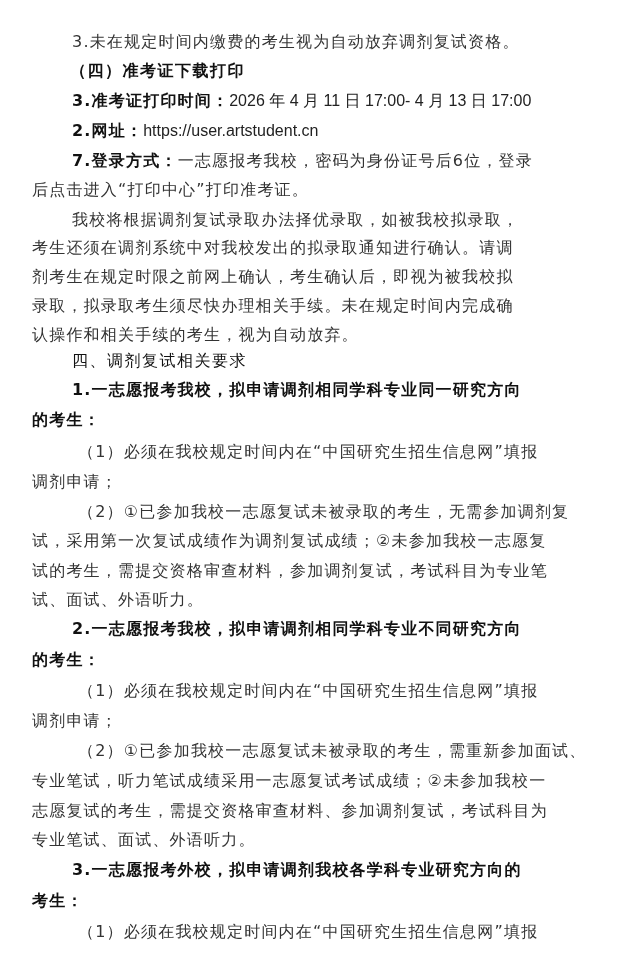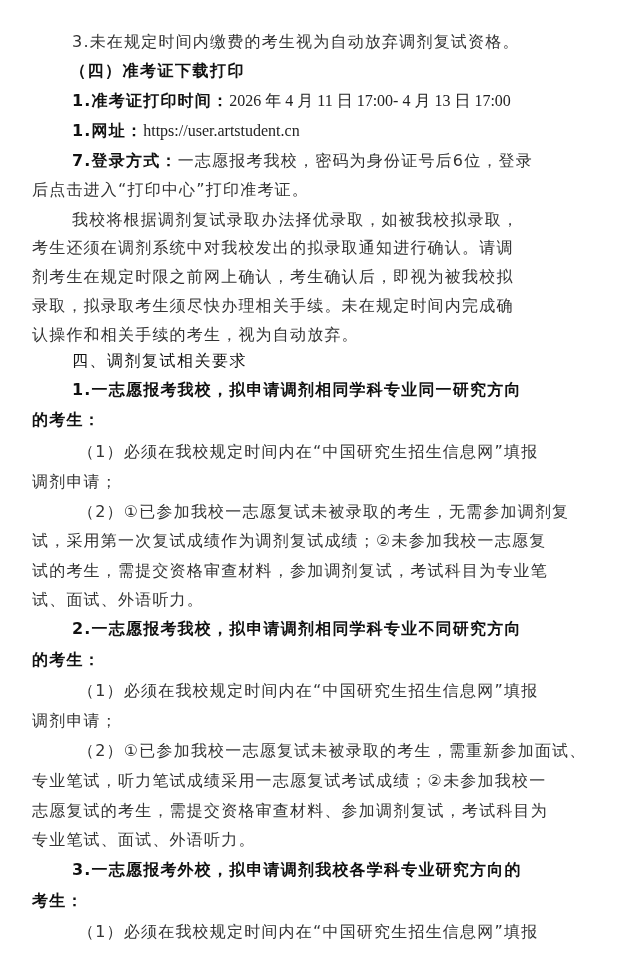--- a/index.html
+++ b/index.html
@@ -29,39 +29,39 @@
       white-space: nowrap;
       font-size: 16px;
       line-height: 20px;
       letter-spacing: 1.2px;
     }
     .indent { padding-left: 64px; }
     .flush  { padding-left: 24px; }
     .bold   { font-weight: bold; color: #111111; }
     .heading { font-weight: bold; color: #111111; letter-spacing: 1.5px; }
     .plain-dark { color: #222222; }
-    .mono { font-family: Liberation Serif, serif; letter-spacing: 0; }
+    .mono { font-family: Liberation Sans, sans-serif; letter-spacing: 0; }
     .label-bold { font-weight: bold; color: #111111; }
     .sec-title { color: #111111; letter-spacing: 1.5px; }
   </style>
 </head>
 <body>
 
 <div class="page">
 
   <div class="line indent" style="top:32px;">3.未在规定时间内缴费的考生视为自动放弃调剂复试资格。</div>
 
   <div class="line heading" style="top:61px; padding-left:62px;">（四）准考证下载打印</div>
 
   <div class="line indent" style="top:91px;">
-    <span class="label-bold">1.准考证打印时间：</span><span class="mono plain-dark">2026 年 4 月 11 日 17:00- 4 月 13 日 17:00</span>
+    <span class="label-bold">3.准考证打印时间：</span><span class="mono plain-dark">2026 年 4 月 11 日 17:00- 4 月 13 日 17:00</span>
   </div>
 
   <div class="line indent" style="top:121px;">
-    <span class="label-bold">1.网址：</span><span class="mono plain-dark">https://user.artstudent.cn</span>
+    <span class="label-bold">2.网址：</span><span class="mono plain-dark">https://user.artstudent.cn</span>
   </div>
 
   <div class="line indent" style="top:151px;">
     <span class="label-bold">7.登录方式：</span><span>一志愿报考我校，密码为身份证号后6位，登录</span>
   </div>
   <div class="line flush" style="top:180px;">后点击进入“打印中心”打印准考证。</div>
 
   <div class="line indent" style="top:210px;">我校将根据调剂复试录取办法择优录取，如被我校拟录取，</div>
   <div class="line flush" style="top:238px;">考生还须在调剂系统中对我校发出的拟录取通知进行确认。请调</div>
   <div class="line flush" style="top:267px;">剂考生在规定时限之前网上确认，考生确认后，即视为被我校拟</div>

